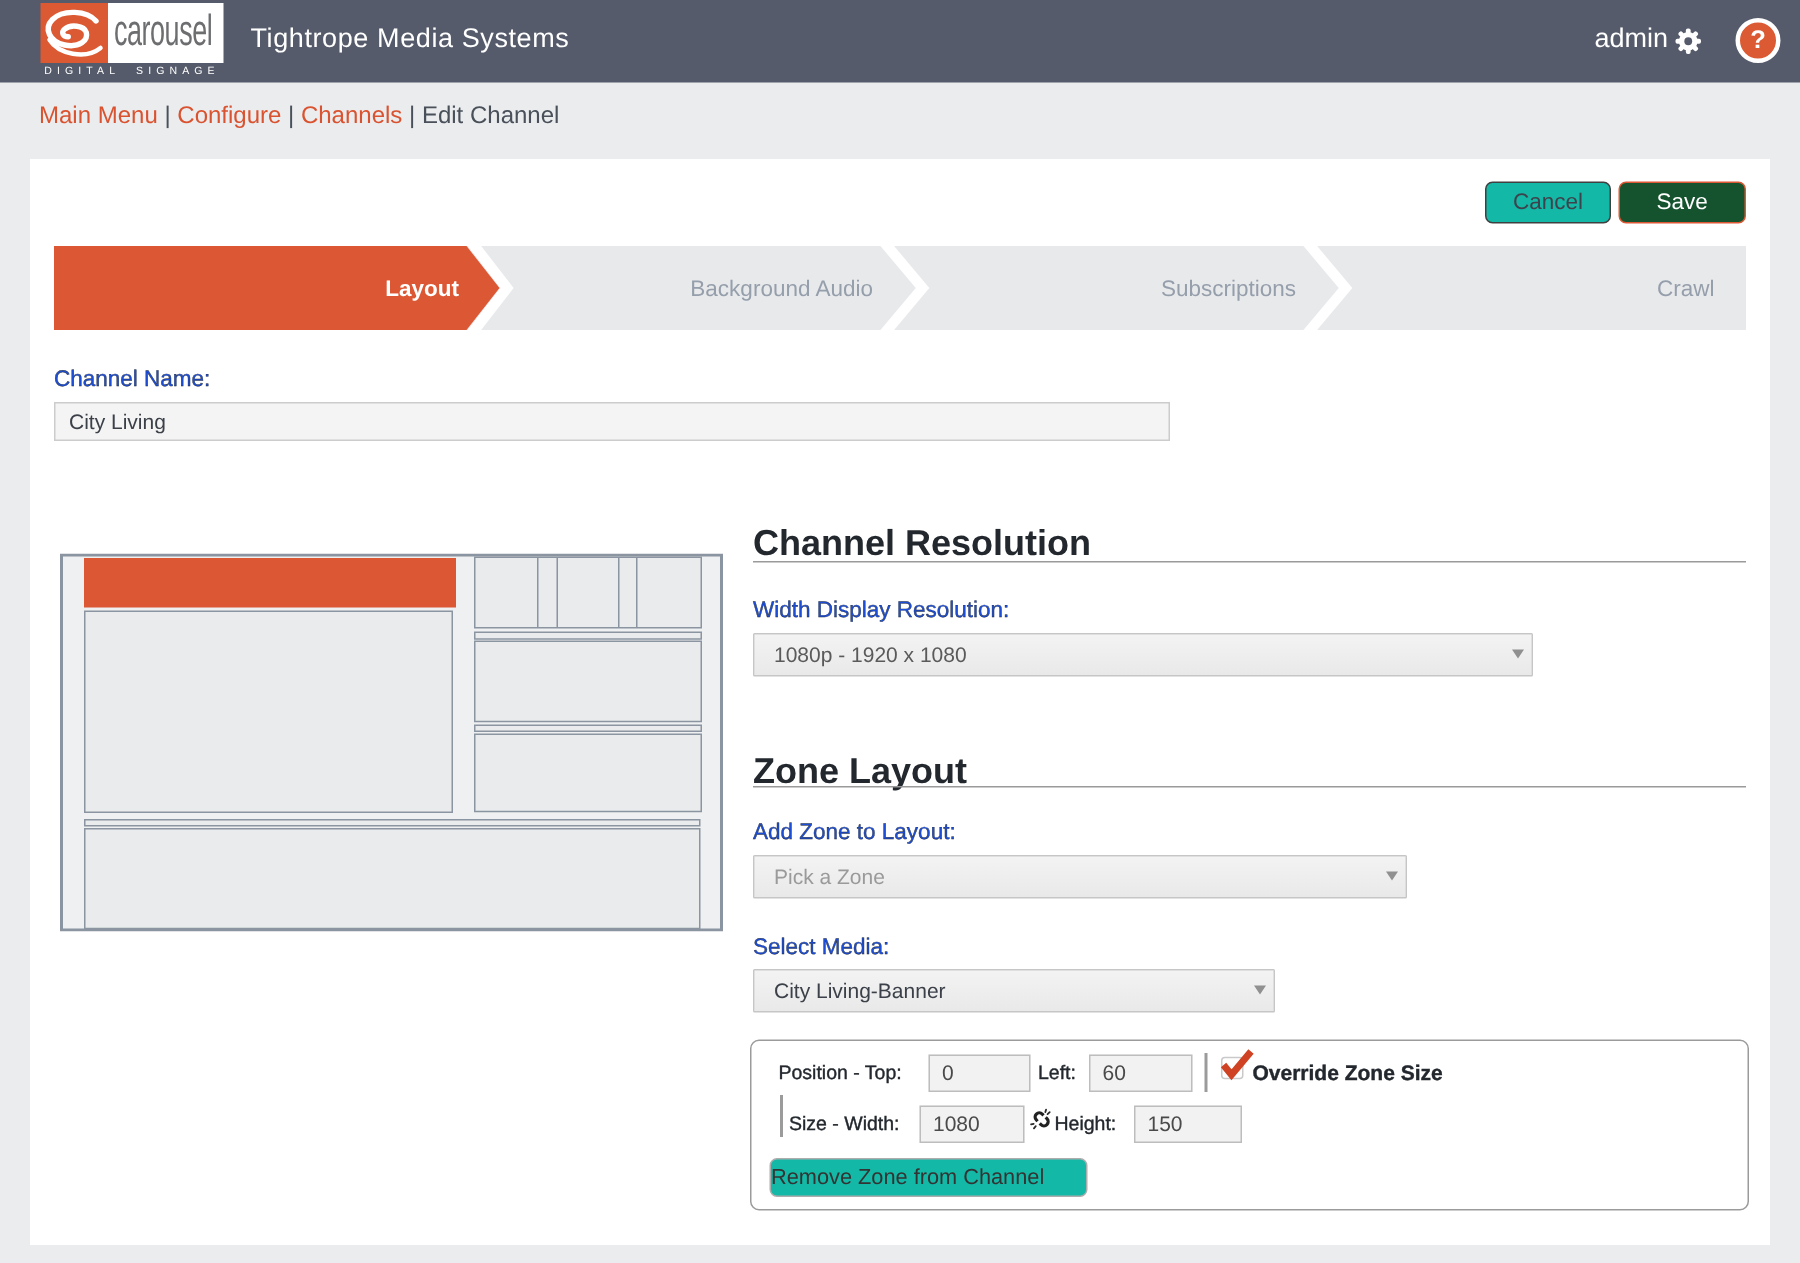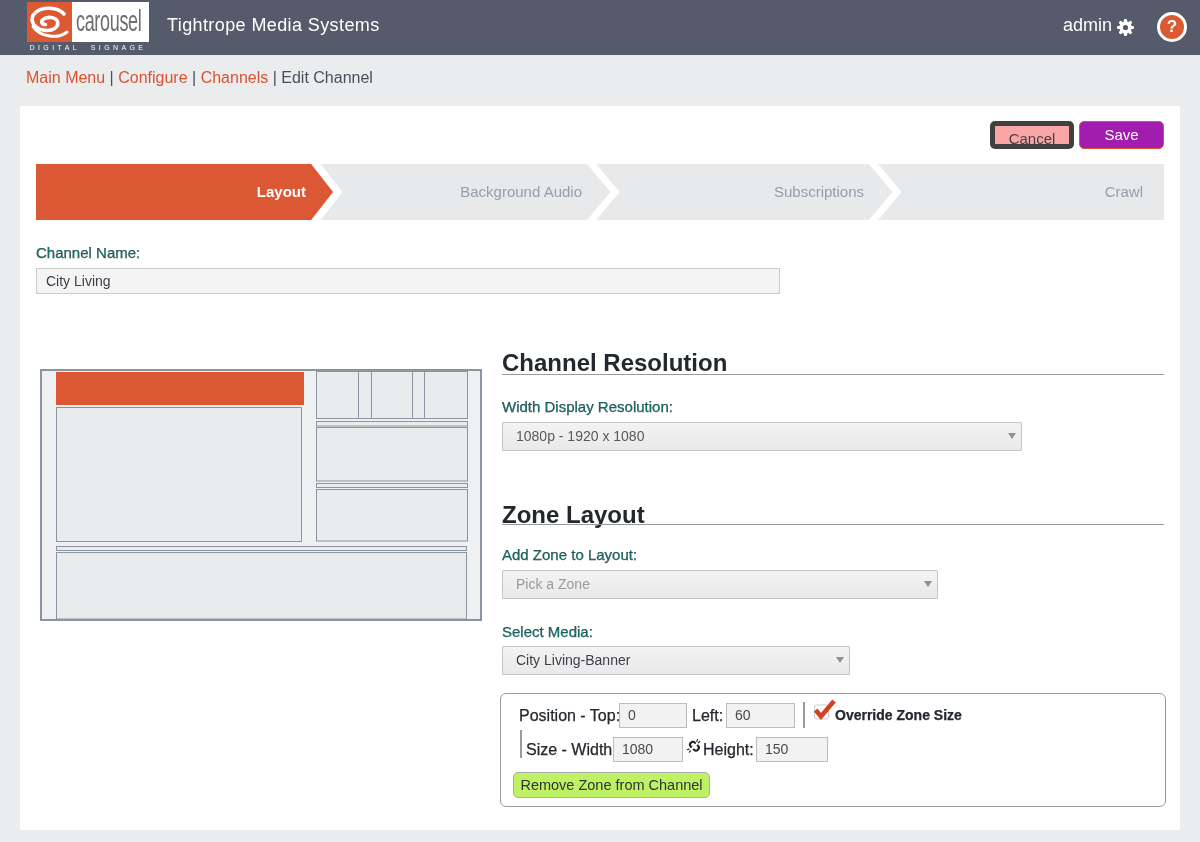--- a/index.html
+++ b/index.html
@@ -15,41 +15,41 @@
 #title { position:absolute; left:167px; top:15px; color:#fff; font-size:18px; letter-spacing:0.4px; }
 #admin { position:absolute; left:1063px; top:15px; color:#fff; font-size:18px; }
 #gear { position:absolute; left:1116px; top:18px; }
 #help { position:absolute; left:1157px; top:12px; width:30px; height:30px; border-radius:50%; background:#db5a33; border:3px solid #fff; color:#fff; font-size:17px; font-weight:bold; text-align:center; line-height:24px; }
 
 #crumb { position:absolute; left:26px; top:69px; font-size:16px; color:#4a505a; }
 #crumb a { color:#da5330; text-decoration:none; }
 
 #card { position:absolute; left:20px; top:106px; width:1160px; height:724px; background:#fff; }
 .btn { position:absolute; height:28px; border-radius:5px; font-size:15px; text-align:center; line-height:26px; }
-#btnCancel { left:970px; top:15px; width:84px; background:#fca5a5; border:5px solid #404040; color:#3d434c; }
-#btnSave { left:1059px; top:15px; width:85px; background:#a21caf; border:1px solid #dc5733; color:#fff; }
+#btnCancel { left:970px; top:15px; width:84px; background:#14b8a6; border:1px solid #404040; color:#3d434c; }
+#btnSave { left:1059px; top:15px; width:85px; background:#14532d; border:1px solid #dc5733; color:#fff; }
 #tabs { position:absolute; left:16px; top:58px; }
 
-.lbl { position:absolute; font-size:15px; color:#0f766e; -webkit-text-stroke:0.25px #23282e; }
+.lbl { position:absolute; font-size:15px; color:#1d4ed8; -webkit-text-stroke:0.25px #23282e; }
 .input { position:absolute; background:#f4f4f4; border:1px solid #cccccc; font-size:14px; color:#3c4149; font-family:"Liberation Sans",sans-serif; padding-left:9px; }
 #chnLbl { left:16px; top:138px; }
 #chnInp { left:16px; top:162px; width:744px; height:26px; line-height:24px; }
 
 #preview { position:absolute; left:20px; top:263px; }
 
 .h2 { position:absolute; left:482px; font-size:24px; font-weight:bold; color:#23282e; }
 .hr { position:absolute; left:482px; width:662px; height:1px; background:#9a9a9a; }
 .sel { position:absolute; left:482px; height:29px; background:linear-gradient(#f3f3f3,#e9e9e9); border:1px solid #c6c6c6; border-radius:1px; font-size:14px; line-height:27px; padding-left:13px; color:#5a5a5a; }
 .sel .arr { position:absolute; right:5px; top:10px; width:0; height:0; border-left:4.5px solid transparent; border-right:4.5px solid transparent; border-top:6px solid #909090; }
 
 #zpanel { position:absolute; left:480px; top:587px; width:666px; height:114px; border:1px solid #9b9b9b; border-radius:6px; }
 #zpanel .inp { position:absolute; background:#f2f2f2; border:1px solid #bdbdbd; font-size:14px; color:#4a4a4a; line-height:23px; padding-left:8px; height:25px; }
-#zpanel .t { position:absolute; font-size:16px; color:#23282e; -webkit-text-stroke:0.25px #23282e; }
+#zpanel .t { position:absolute; font-size:13px; color:#23282e; -webkit-text-stroke:0.25px #23282e; }
 .vdiv { position:absolute; width:2px; background:#9b9b9b; }
-#btnRemove { position:absolute; left:12px; top:78px; width:197px; height:26px; background:#bef264; border:1px solid #adadad; border-radius:5px; font-size:14.5px; color:#333; text-align:center; line-height:24px; }
+#btnRemove { position:absolute; left:12px; top:78px; width:212px; height:26px; background:#14b8a6; border:1px solid #adadad; border-radius:5px; font-size:14.5px; color:#333; line-height:24px; }
 </style>
 </head>
 <body>
 <div id="page">
   <div id="hdr">
     <div id="logo">
       <div class="sq">
         <svg width="45" height="40" viewBox="0 0 45 40">
           <g stroke="#fff" fill="none" stroke-linecap="round" transform="translate(0,2)">
             <path d="M37,10 C31,3 15,2 8,9 C2,15 6,24 16,26 C26,28 32,23 30.5,17.5 C29,13 20,12 16,15.5 C13.5,17.8 15,20.5 18.5,20.5" stroke-width="3.6"></path>

